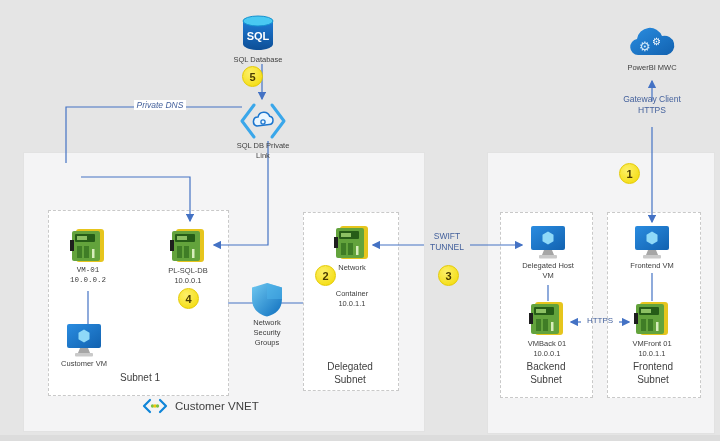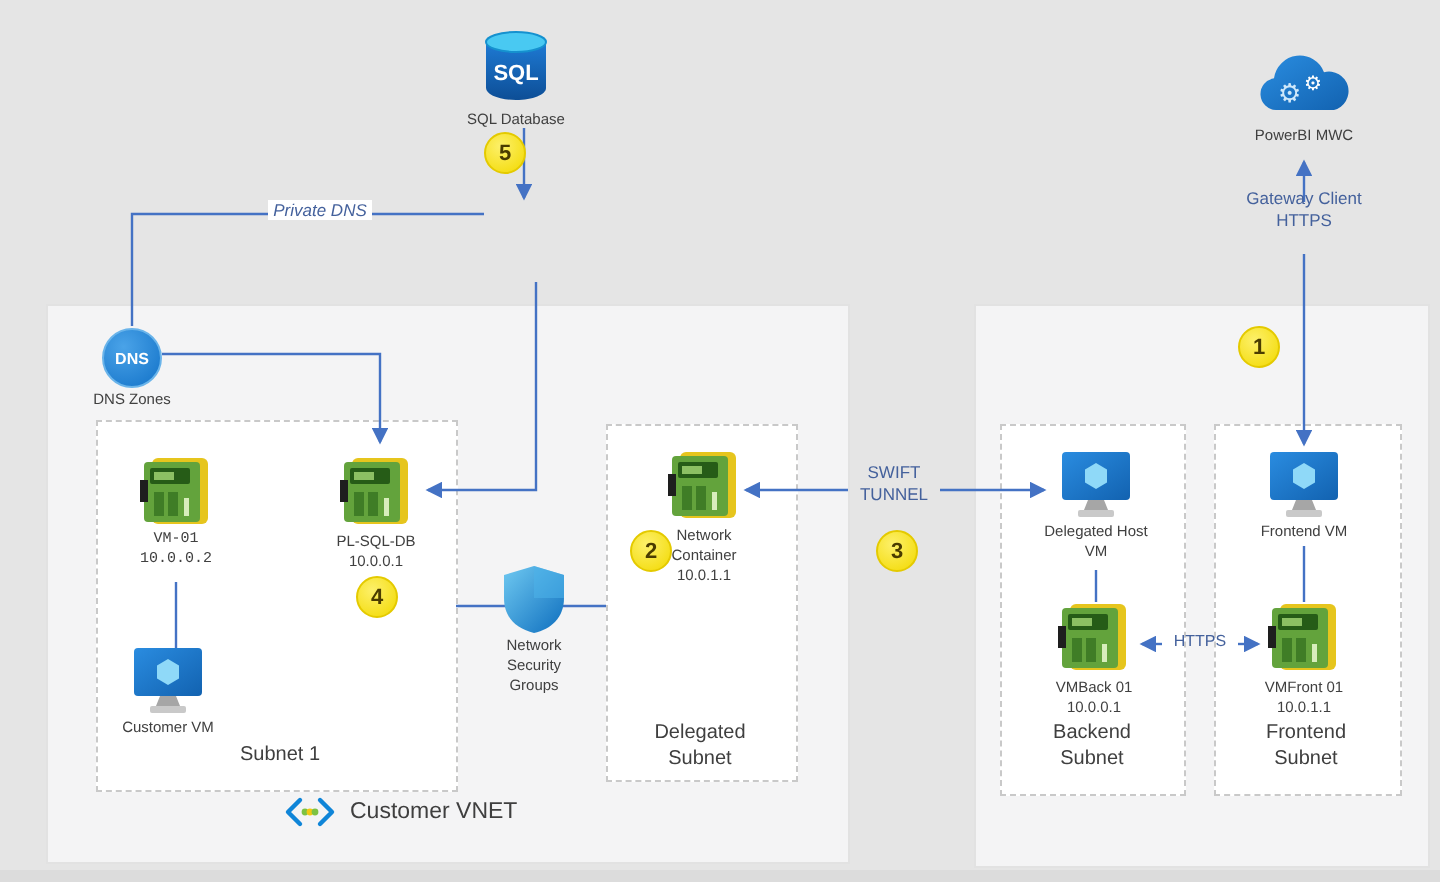--- a/index.html
+++ b/index.html
@@ -72,27 +72,31 @@
 
   <div class="node" style="left:223px;top:12px;width:70px;">
     <svg width="46" height="42">
       <path d="M8 9 v23 c0 3.3 6.7 6 15 6 s15 -2.7 15 -6 V9 z" fill="url(#gradCyl)"></path>
       <ellipse cx="23" cy="9" rx="15" ry="5" fill="#49c9f2" stroke="#1591cf" stroke-width="1"></ellipse>
       <text x="23" y="28" text-anchor="middle" font-size="11" font-weight="bold" fill="#ffffff">SQL</text>
     </svg>
     <div class="lbl">SQL Database</div>
   </div>
 
-
-  <div class="node" style="left:36px;top:164px;width:60px;">
-    <div class="dns-circle">
-        <span>DNS</span>
-      </div>
-    <div class="lbl">DNS Zones</div>
-  </div>
+  <div class="node" style="left:227px;top:102px;width:72px;">
+    <svg width="48" height="38">
+      <polyline points="15,3 3,19 15,35" fill="none" stroke="#3aa7ea" stroke-width="3" stroke-linecap="round" stroke-linejoin="round"></polyline>
+      <polyline points="33,3 45,19 33,35" fill="none" stroke="#3aa7ea" stroke-width="3" stroke-linecap="round" stroke-linejoin="round"></polyline>
+      <path d="M18 24 a4.5 4.5 0 0 1 1-8.9 a6 6 0 0 1 11.6 -0.8 a4.2 4.2 0 0 1 -0.4 8.3 z" fill="#eaf6ff" stroke="#1b75ce" stroke-width="1.5"></path>
+      <circle cx="24" cy="20" r="2.1" fill="none" stroke="#1b75ce" stroke-width="1.3"></circle>
+    </svg>
+    <div class="lbl">SQL DB Private</div>
+    <div class="lbl" style="margin-top:0;">Link</div>
+  </div>
+
 
   <div class="node" style="left:617px;top:22px;width:70px;">
     <svg width="54" height="40">
       <path d="M42 33 H13 a8 8 0 0 1 -1 -15.9 a13 13 0 0 1 25 -3 a7.5 7.5 0 0 1 5 18.9 z" fill="url(#gradCloud)"></path>
       <text x="14" y="29" font-size="13" fill="#cfe8fa">⚙</text>
       <text x="27" y="23" font-size="10" fill="#ffffff">⚙</text>
     </svg>
     <div class="lbl">PowerBI MWC</div>
   </div>
 
@@ -151,21 +155,21 @@
       <rect x="6" y="2" width="28" height="33" rx="3" fill="#e6c51d"></rect>
       <rect x="2" y="4" width="28" height="30" rx="2" fill="#63a33c"></rect>
       <rect x="5" y="7" width="20" height="8" rx="1" fill="#265c17"></rect>
       <rect x="7" y="9" width="10" height="4" fill="#8cc063"></rect>
       <rect x="7" y="19" width="5" height="12" fill="#3f7d26"></rect>
       <rect x="14" y="19" width="5" height="12" fill="#3f7d26"></rect>
       <rect x="22" y="22" width="2.5" height="9" fill="#d8edbc"></rect>
       <rect x="0" y="13" width="4" height="11" fill="#1e1e1e"></rect>
     </svg>
     <div class="lbl">Network</div>
-    <div class="lbl" style="margin-top:0;">Container</div>
+    <div class="lbl" style="margin-top:16px;">Container</div>
     <div class="lbl" style="margin-top:0;">10.0.1.1</div>
   </div>
 
   <div class="node" style="left:513px;top:226px;width:70px;">
     <svg width="40" height="34">
       <rect x="3" y="0" width="34" height="24" rx="2" fill="url(#gradMon)"></rect>
       <polygon points="20,5.5 25.5,8.7 25.5,15.3 20,18.5 14.5,15.3 14.5,8.7" fill="#8fd9f8"></polygon>
       <polygon points="16,24 24,24 26,29 14,29" fill="#a6a6a6"></polygon>
       <rect x="11" y="29" width="18" height="3.5" rx="1" fill="#c9c9c9"></rect>
     </svg>

